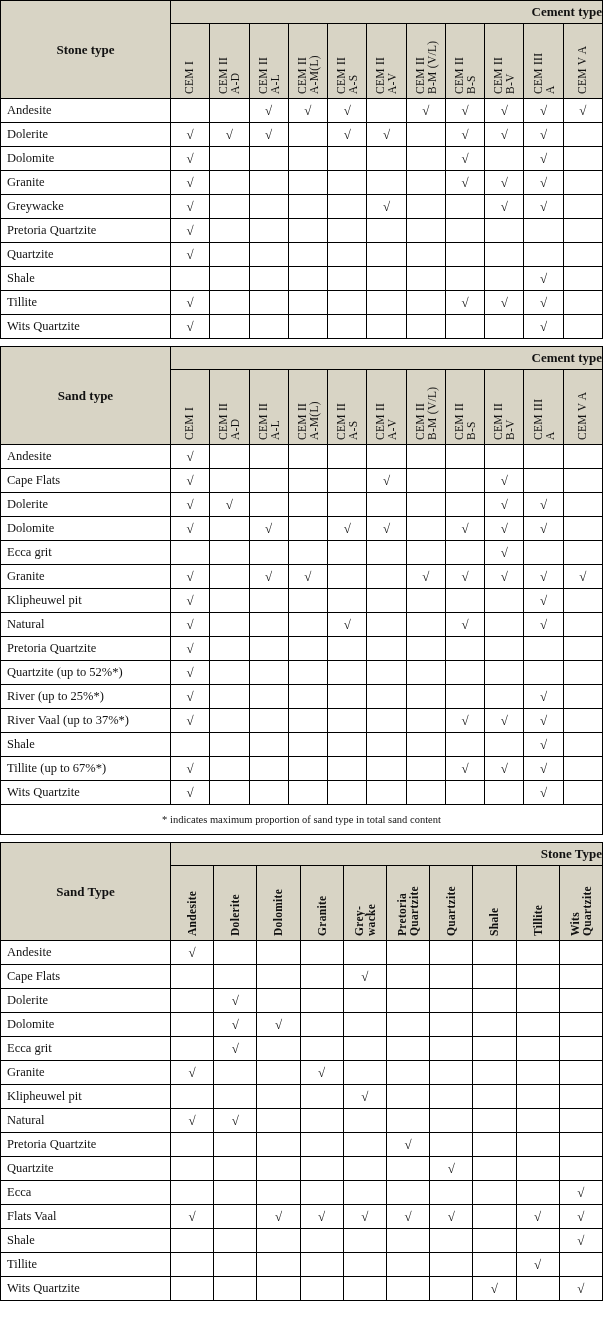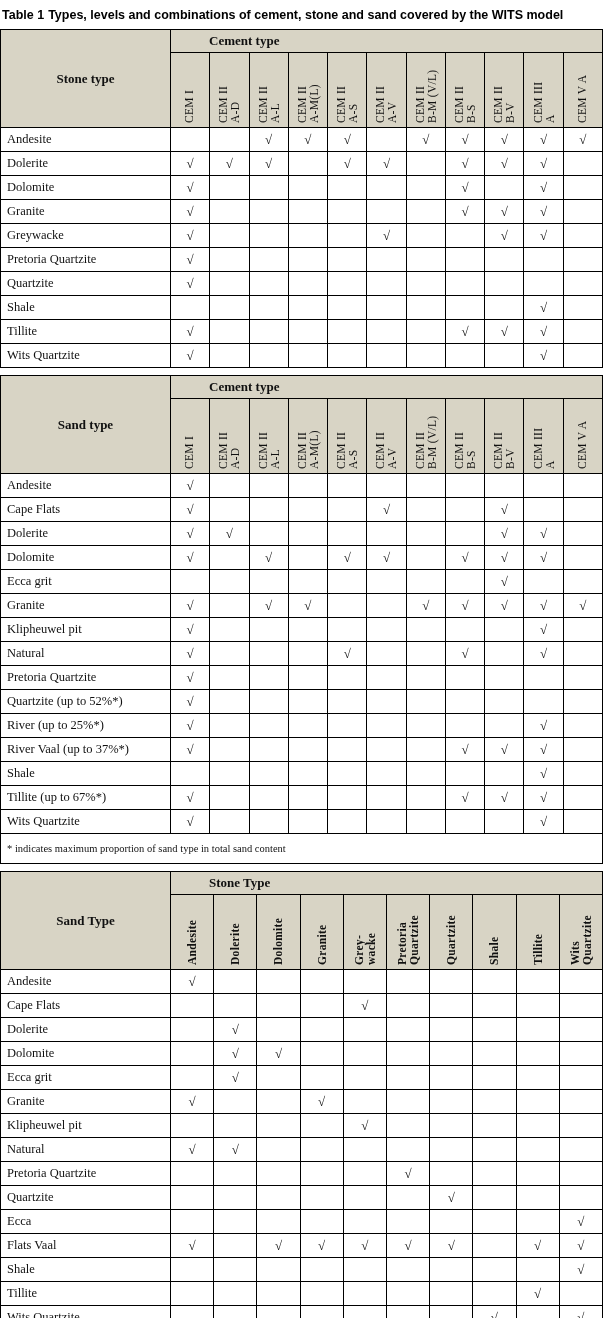--- a/index.html
+++ b/index.html
@@ -41,23 +41,22 @@
     font-weight:bold;
     font-size:13px;
     text-align:center;
     vertical-align:middle;
   }
   th.group {
     background:var(--header-bg, #d8d4c5);
     font-weight:bold;
     font-size:13px;
     height:22px;
-    text-align:left;
+    text-align:right;
     vertical-align:middle;
-    padding-left:38px;
   }
   th.vcell {
     background:var(--header-bg, #d8d4c5);
     height:74px;
     position:relative;
   }
   .vwrap {
     position:absolute;
     left:50%; top:50%;
     transform:translate(-50%,-50%) rotate(-90deg);
@@ -82,32 +81,29 @@
   td.check {
     text-align:center;
     vertical-align:middle;
     font-size:13px;
     background:#fff;
   }
   td.footnote {
     font-size:10.5px;
     height:16px;
     padding:3px 6px;
-    text-align:left;
+    text-align:center;
     vertical-align:middle;
     background:#fff;
   }
 </style>
 </head>
 <body>
 
 <div class="page">
-  <div class="caption">
-    <span class="cap-label">Table 1</span><span class="cap-text">Types, levels and combinations of cement, stone and sand covered by the WITS model</span>
-  </div>
   <table class="grid t1">
       <colgroup>
         <col class="label-col">
         <col>
         <col>
         <col>
         <col>
         <col>
         <col>
         <col>

